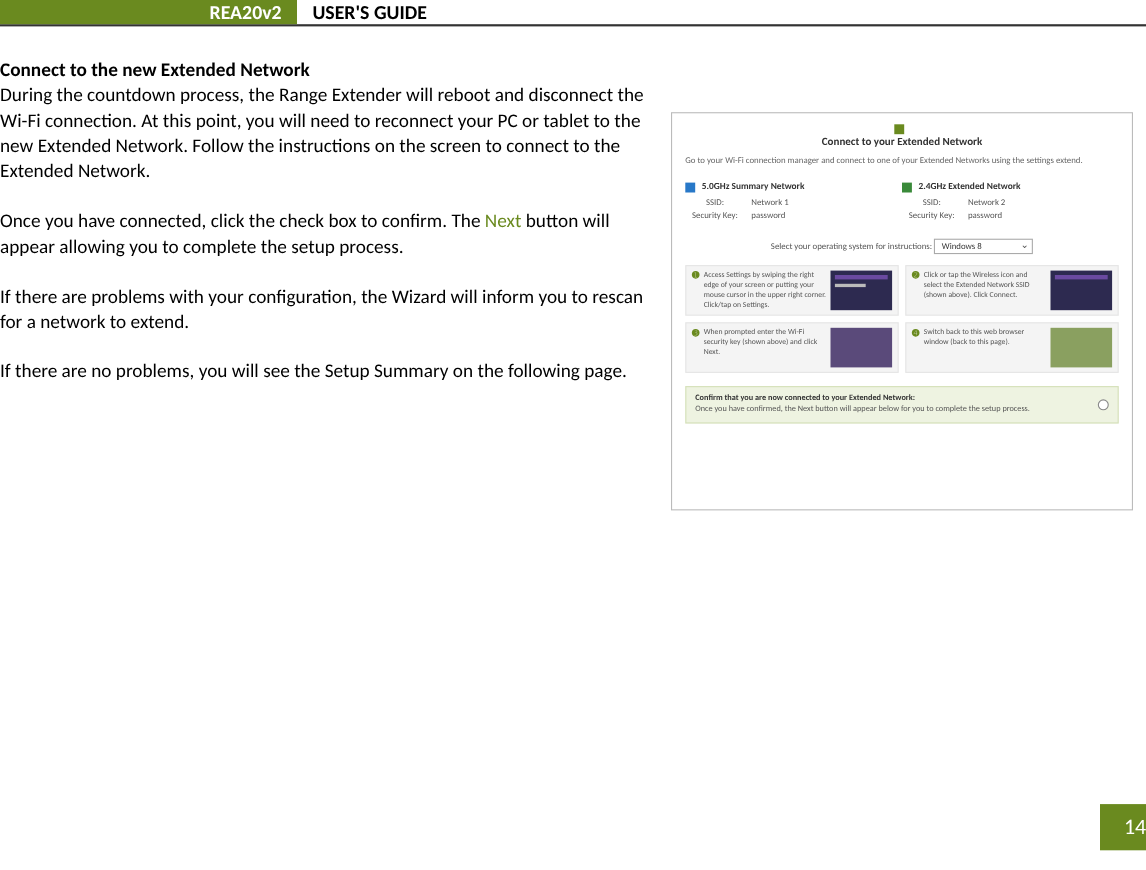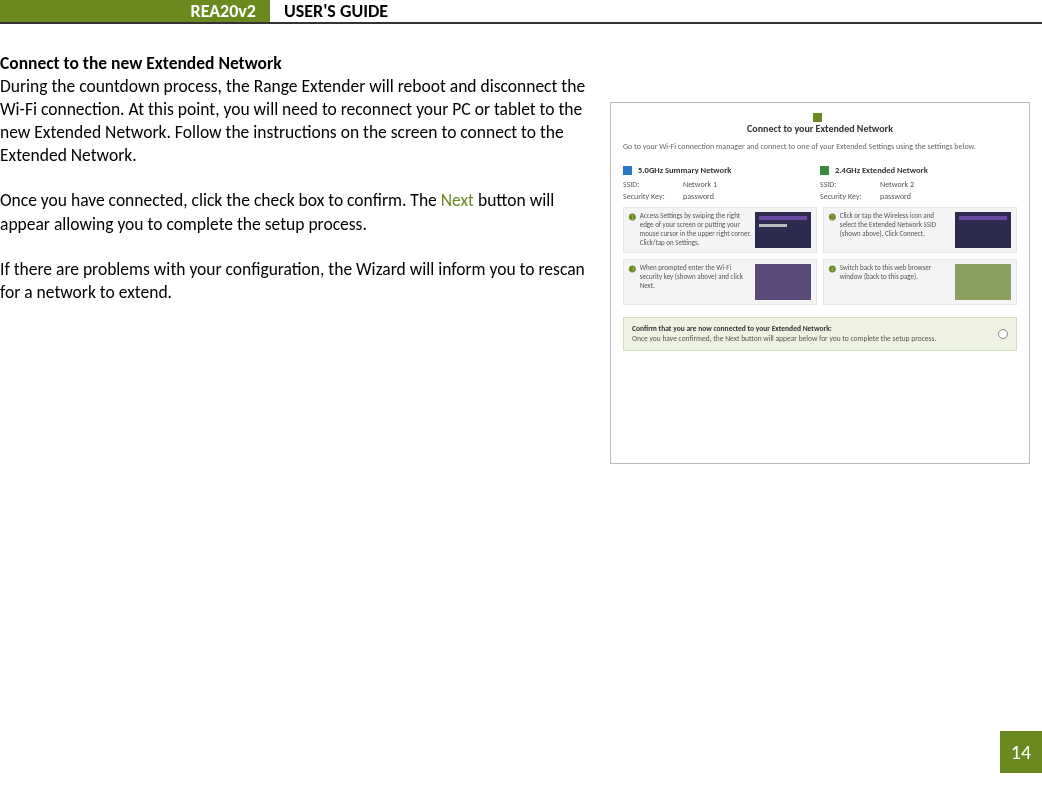--- a/index.html
+++ b/index.html
@@ -95,21 +95,21 @@
   }
   .net-title {
     font-weight: bold;
     color: #333;
     font-size: 8.5px;
     display: flex;
     align-items: center;
     margin-bottom: 4px;
   }
   .kv { display: flex; font-size: 8px; color: #555; margin-bottom: 2px; }
-  .kv-label { text-align: left; width: 60px; padding-right: 6px; }
+  .kv-label { text-align: center; width: 60px; padding-right: 6px; }
   .os-row {
     text-align: center;
     padding: 14px 12px 6px 12px;
     font-size: 8px;
     color: #555;
   }
   .os-select {
     display: inline-block;
     border: 1px solid #aaa;
     padding: 1px 16px 1px 6px;
@@ -183,21 +183,21 @@
     position: absolute;
     right: 0;
     bottom: 18px;
     width: 42px;
     height: 42px;
     background: #6a8a1f;
     color: #fff;
     font-size: 20px;
     display: flex;
     align-items: center;
-    justify-content: center;
+    justify-content: flex-end;
   }
 </style>
 </head>
 <body>
 
 <div class="header">
   <div class="header-green">
     <span>REA20v2</span>
   </div>
   <div class="header-title">
@@ -206,29 +206,30 @@
 </div>
 
 <div class="content">
   <div class="left-col">
     <div class="section-heading">Connect to the new Extended Network</div>
     <div class="para">During the countdown process, the Range Extender will reboot and disconnect the Wi-Fi connection. At this point, you will need to reconnect your PC or tablet to the new Extended Network. Follow the instructions on the screen to connect to the Extended Network.</div>
     <div class="para">
       <span>Once you have connected, click the check box to confirm. The </span><span class="next-green">Next</span><span> button will appear allowing you to complete the setup process.</span>
     </div>
     <div class="para">If there are problems with your configuration, the Wizard will inform you to rescan for a network to extend.</div>
+    <div class="para">If there are no problems, you will see the Setup Summary on the following page.</div>
   </div>
 
   <div class="right-col">
     <div class="screenshot">
       <div class="ss-hdr">
         <span class="sq sq-green"></span>
         <span>Connect to your Extended Network</span>
       </div>
-      <div class="ss-sub">Go to your Wi-Fi connection manager and connect to one of your Extended Settings using the settings below.</div>
+      <div class="ss-sub">Go to your Wi-Fi connection manager and connect to one of your Extended Networks using the settings extend.</div>
 
       <div class="net-row">
         <div class="net-col">
           <div class="net-title">
             <span class="sq sq-blue"></span>
             <span>5.0GHz Summary Network</span>
           </div>
           <div class="kv">
               <span class="kv-label">SSID:</span>
               <span>Network 1</span>
@@ -247,20 +248,24 @@
               <span class="kv-label">SSID:</span>
               <span>Network 2</span>
             </div>
           <div class="kv">
               <span class="kv-label">Security Key:</span>
               <span>password</span>
             </div>
         </div>
       </div>
 
+      <div class="os-row">
+        <span>Select your operating system for instructions:</span>
+        <span class="os-select"><span>Windows 8</span></span>
+      </div>
 
       <div class="steps">
         <div class="step">
           <span class="step-num">➊</span>
           <span class="step-txt">Access Settings by swiping the right edge of your screen or putting your mouse cursor in the upper right corner. Click/tap on Settings.</span>
           <span class="step-img">
               <span class="strip"></span>
               <span class="strip2"></span>
             </span>
         </div>

